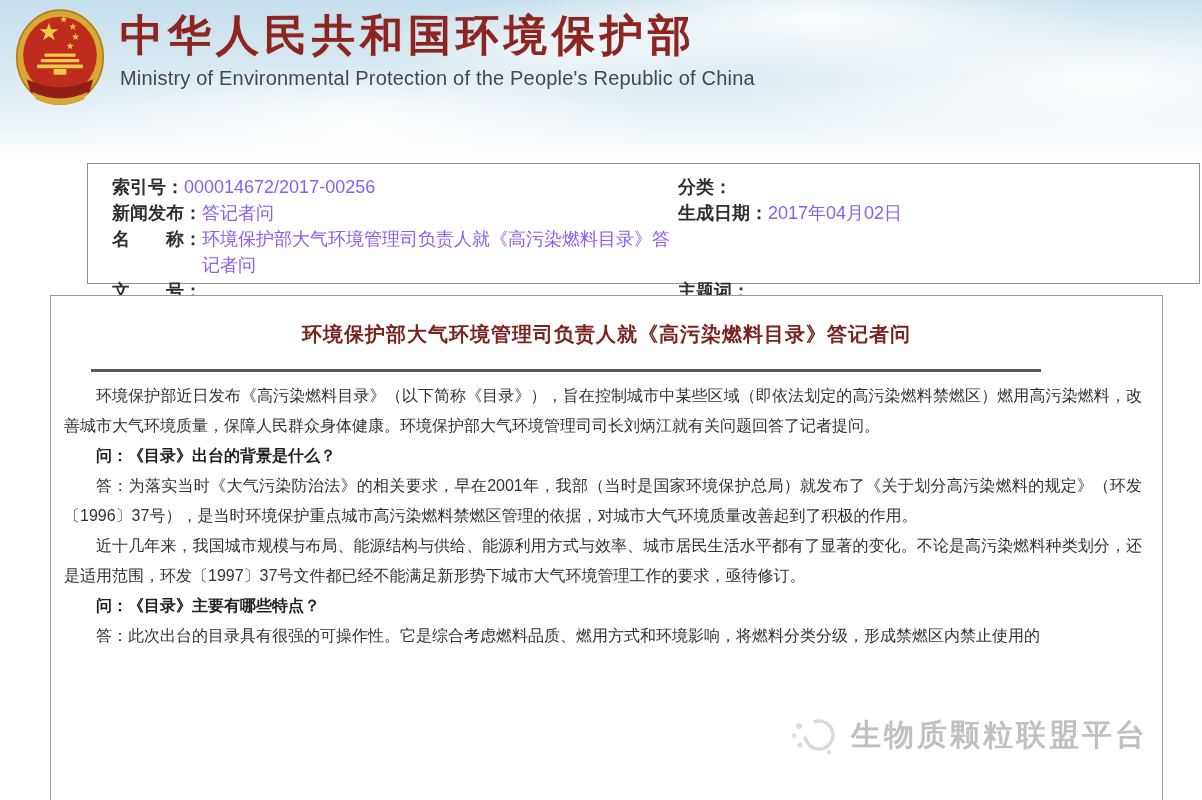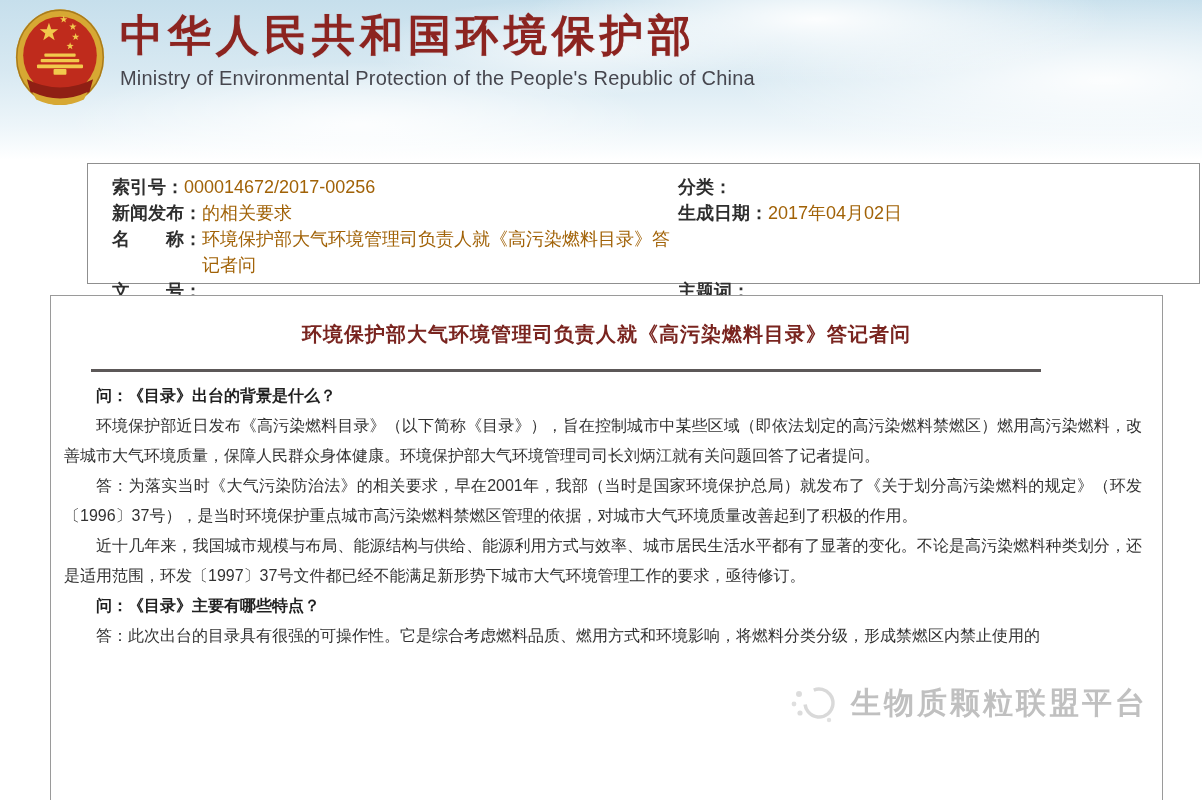--- a/index.html
+++ b/index.html
@@ -34,21 +34,21 @@
   .meta-box {
     position:absolute; left:50px; top:163px; width:1113px; height:121px;
     background:#ffffff; border:1px solid #8f8f8f;
     padding:10px 10px 8px 24px; font-size:18px;margin-left:37px;
   }
   .meta-row { display:flex; line-height:26px; }
   .meta-cell { display:flex; }
   .meta-cell.left  { width:566px; flex:0 0 auto; }
   .meta-cell.right { flex:1;align-items:flex-end; }
   .meta-label { font-weight:bold; color:#2e2e2e; white-space:pre; }
-  .meta-value { color:#a16207; }
+  .meta-value { color:#8b5cf6; }
 
   
   .doc-box {
     position:absolute; left:50px; top:295px; width:1113px; height:560px;
     background:#ffffff; border:1px solid #9a9a9a;
   }
   .doc-title {
     margin-top:25px; text-align:center;
     font-family:"Liberation Serif","DejaVu Serif",serif;
     font-size:20px; font-weight:bold; color:#79241f; letter-spacing:1px;
@@ -58,21 +58,21 @@
   }
   .doc-paras { margin-top:9px; padding:0 20px 0 13px; }
   .para {
     font-size:16px; line-height:30px; color:#323232;
     text-indent:2em; text-align:justify;
   }
   .para.bold { font-weight:bold; color:#1f1f1f; }
 
   
   .watermark {
-    position:absolute; right:34px; top:680px;
+    position:absolute; right:34px; top:712px;
     display:flex; align-items:center; opacity:.62; pointer-events:none;
   }
   .watermark-logo { width:52px; height:46px; margin-right:10px; }
   .watermark-text {
     font-size:30px; font-weight:bold; color:#9b9b9b; letter-spacing:3px; white-space:nowrap;
   }
 </style>
 </head>
 <body>
 
@@ -111,21 +111,21 @@
           <span class="meta-label">索引号：</span>
           <span class="meta-value">000014672/2017-00256</span>
         </div>
         <div class="meta-cell right">
           <span class="meta-label">分类：</span>
         </div>
       </div>
       <div class="meta-row">
         <div class="meta-cell left">
           <span class="meta-label">新闻发布：</span>
-          <span class="meta-value">的相关要求</span>
+          <span class="meta-value">答记者问</span>
         </div>
         <div class="meta-cell right">
           <span class="meta-label">生成日期：</span>
           <span class="meta-value">2017年04月02日</span>
         </div>
       </div>
       <div class="meta-row">
         <div class="meta-cell left">
           <span class="meta-label">名　　称：</span>
           <span class="meta-value">环境保护部大气环境管理司负责人就《高污染燃料目录》答记者问</span>
@@ -144,22 +144,22 @@
           <span class="meta-label">主题词：</span>
           <span class="meta-value"></span>
         </div>
       </div>
     </div>
 
   <div class="doc-box">
     <div class="doc-title">环境保护部大气环境管理司负责人就《高污染燃料目录》答记者问</div>
     <div class="doc-rule"></div>
     <div class="doc-paras" id="article-body">
+        <p class="para">环境保护部近日发布《高污染燃料目录》（以下简称《目录》），旨在控制城市中某些区域（即依法划定的高污染燃料禁燃区）燃用高污染燃料，改善城市大气环境质量，保障人民群众身体健康。环境保护部大气环境管理司司长刘炳江就有关问题回答了记者提问。</p>
         <p class="para bold">问：《目录》出台的背景是什么？</p>
-        <p class="para">环境保护部近日发布《高污染燃料目录》（以下简称《目录》），旨在控制城市中某些区域（即依法划定的高污染燃料禁燃区）燃用高污染燃料，改善城市大气环境质量，保障人民群众身体健康。环境保护部大气环境管理司司长刘炳江就有关问题回答了记者提问。</p>
         <p class="para">答：为落实当时《大气污染防治法》的相关要求，早在2001年，我部（当时是国家环境保护总局）就发布了《关于划分高污染燃料的规定》（环发〔1996〕37号），是当时环境保护重点城市高污染燃料禁燃区管理的依据，对城市大气环境质量改善起到了积极的作用。</p>
         <p class="para">近十几年来，我国城市规模与布局、能源结构与供给、能源利用方式与效率、城市居民生活水平都有了显著的变化。不论是高污染燃料种类划分，还是适用范围，环发〔1997〕37号文件都已经不能满足新形势下城市大气环境管理工作的要求，亟待修订。</p>
         <p class="para bold">问：《目录》主要有哪些特点？</p>
         <p class="para">答：此次出台的目录具有很强的可操作性。它是综合考虑燃料品质、燃用方式和环境影响，将燃料分类分级，形成禁燃区内禁止使用的</p>
       </div>
   </div>
 
   <div class="watermark">
     <svg class="watermark-logo" viewBox="0 0 52 46" xmlns="http://www.w3.org/2000/svg">
       <circle cx="30" cy="23" r="14" fill="none" stroke="#c2c2c2" stroke-width="3.5" stroke-dasharray="52 18" transform="rotate(-40 30 23)"></circle>

